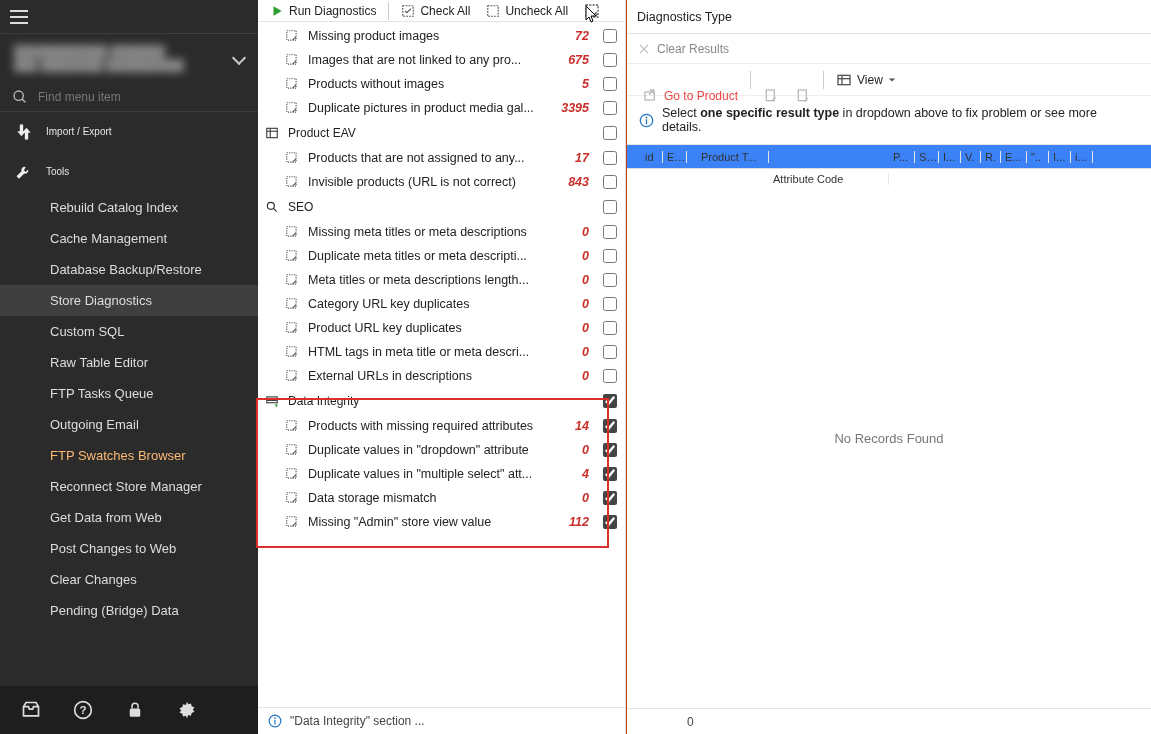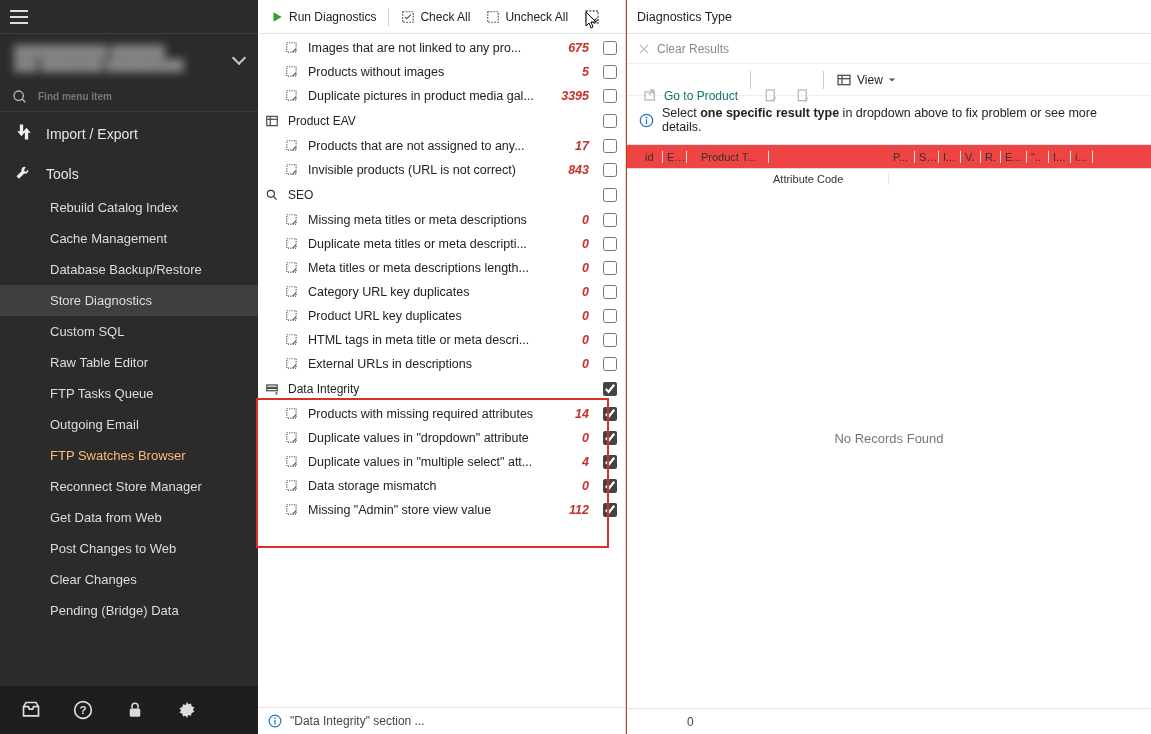--- a/index.html
+++ b/index.html
@@ -8,34 +8,34 @@
 
 
 .sidebar { width: 258px; background: #2b2b2b; color: #e6e6e6; display: flex; flex-direction: column; }
 .sidebar-top { height: 34px; display: flex; align-items: center; padding: 0 10px; border-bottom: 1px solid #3d3d3d; }
 .hamburger { width: 18px; height: 14px; display: flex; flex-direction: column; justify-content: space-between; cursor: pointer; }
 .hamburger div { height: 2px; background: #ddd; }
 .sidebar-store { padding: 10px 14px; display:flex; align-items:center; justify-content:space-between; position:relative; }
 .blurred { filter: blur(4px); color:#888; font-size:11px; line-height:1.3; }
 .chevron-down { width:10px; height:10px; border-right:2px solid #ccc; border-bottom:2px solid #ccc; transform: rotate(45deg); }
 .sidebar-search { display:flex; align-items:center; padding:6px 12px; border-bottom:1px solid #3a3a3a; }
-.sidebar-search input { flex:1; background:transparent; border:none; outline:none; color:#ccc; font-size:10px; margin-left:10px;font-weight:bold; }
+.sidebar-search input { flex:1; background:transparent; border:none; outline:none; color:#ccc; font-size:12px; margin-left:10px; }
 .sidebar-search input::placeholder { color:#777; }
 .sidebar-list { flex:1; overflow:auto; }
-.side-sec { display:flex; align-items:flex-end; gap:12px; padding:10px 14px; font-size:14px; cursor:pointer; }
+.side-sec { display:flex; align-items:center; gap:12px; padding:10px 14px; font-size:10px; cursor:pointer; }
 .side-sec .icn { width:20px; height:20px; display:flex; align-items:center; justify-content:center; }
 .side-item { display:flex; align-items:center; padding:8px 14px 8px 50px; font-size:13px; color:#ddd; cursor:pointer; }
 .side-item.active { background:#3f3f3f; }
 .side-item.disabled { color:#fdba74; }
 .sidebar-bottom { height:48px; background:#1e1e1e; display:flex; align-items:center; gap:30px; padding:0 20px; }
 .sidebar-bottom .b-icn { width:22px; height:22px; color:#ddd; cursor:pointer; display:flex; align-items:center; justify-content:center; }
 
 
 .middle { width: 368px; border-right:1px solid #ddd; display:flex; flex-direction:column; position:relative; }
-.mid-toolbar { height:34px; display:flex; align-items:center; gap:4px; padding:0 6px; border-bottom:1px solid #e3e3e3; }
+.mid-toolbar { height:22px; display:flex; align-items:center; gap:4px; padding:0 6px; border-bottom:1px solid #e3e3e3; }
 .tb-btn { display:flex; align-items:center; gap:5px; padding:3px 6px; font-size:12px; cursor:pointer; border-radius:2px; }
 .tb-sep { width:1px; height:18px; background:#ccc; margin:0 2px; }
 .tree { flex:1; overflow:auto; padding: 2px 0 6px 0; position:relative; }
 .tree-group { display:flex; align-items:center; padding:5px 8px 5px 6px; font-weight:400; }
 .tree-group .g-icn { width:16px; height:16px; margin-right:8px; display:flex; align-items:center; justify-content:center; }
 .tree-group .g-chk { margin-left:auto; }
 .tree-row { display:flex; align-items:center; padding:4px 8px 4px 26px; position:relative; }
 .tree-row .r-icn { width:16px; height:16px; margin-right:8px; flex:none; display:flex; align-items:center; justify-content:center; }
 .tree-row .r-lbl { flex:1; white-space:nowrap; overflow:hidden; text-overflow:ellipsis; font-size:12.5px; }
 .tree-row .r-cnt { width:42px; text-align:right; color:#c9302c; font-weight:bold; font-style:italic; font-size:12.5px; margin-right:14px; }
@@ -43,24 +43,24 @@
 .footer-hint { border-top:1px solid #e3e3e3; padding:6px 10px; display:flex; align-items:center; gap:8px; font-size:12px; color:#444; }
 .highlight-box { position:absolute; border:2px solid #d9302c; pointer-events:none; }
 
 
 .right { flex:1; display:flex; flex-direction:column; border-left:1px solid #c2410c; }
 .r-top { height:34px; display:flex; align-items:center; gap:8px; padding:0 10px; border-bottom:1px solid #e3e3e3; }
 .r-top label { font-size:12.5px; }
 .r-top select { flex:1; height:22px; font-size:12px; border:1px solid #aaa; }
 .r-row2 { height:30px; display:flex; align-items:center; padding:0 10px; gap:6px; border-bottom:1px solid #eee; color:#888; }
 .r-row3 { height:32px; display:flex; align-items:center; padding:0 10px; gap:4px; border-bottom:1px solid #eee; }
-.r-row3 .disabled { color:#0f766e;margin-top:32px; }
+.r-row3 .disabled { color:#ef4444;margin-top:32px; }
 .r-info { padding:10px 12px; border-bottom:1px solid #e3e3e3; font-size:12.5px; display:flex; align-items:center; gap:8px; }
 .r-info b { font-weight:bold; }
-.grid-head { height:24px; display:flex; align-items:center; border-bottom:1px solid #ddd; background:#ef4444; font-size:11px; color:#333; }
+.grid-head { height:24px; display:flex; align-items:center; border-bottom:1px solid #ddd; background:#3b82f6; font-size:11px; color:#333; }
 .grid-head > div { padding:0 4px; border-right:1px solid #e5e5e5; overflow:hidden; white-space:nowrap; text-overflow:ellipsis; }
 .grid-body { flex:1; display:flex; align-items:center; justify-content:center; color:#777; font-size:13px; }
 .grid-footer { height:26px; border-top:1px solid #e3e3e3; display:flex; align-items:center; padding:0 60px; color:#444; font-size:12px; }
 
 
 svg { display:block; }
 input[type=checkbox] { width:14px; height:14px; accent-color:#444; }
 .cursor-svg { position:absolute; pointer-events:none; }
 </style>
 </head>
@@ -177,20 +177,31 @@
         <svg width="16" height="16" viewBox="0 0 24 24" fill="none" stroke="#555" stroke-width="2">
             <rect x="3" y="3" width="18" height="18" stroke-dasharray="3 2"></rect>
             <path d="M13 20l6-6M17 20l3-3" stroke="#555"></path>
           </svg>
         <svg class="cursor-svg" width="16" height="20" viewBox="0 0 16 20" style="left:6px; top:4px;">
             <path d="M2 2l0 14 3-3 2 5 2-1-2-5 5 0z" fill="#fff" stroke="#000" stroke-width="1"></path>
           </svg>
       </div>
     </div>
     <div class="tree" id="tree">
+        <div class="tree-row">
+          <span class="r-icn">
+            <svg width="14" height="14" viewBox="0 0 24 24" fill="none" stroke="#555" stroke-width="2">
+              <rect x="3" y="3" width="16" height="16" stroke-dasharray="2 2"></rect>
+              <path d="M13 19l6-6"></path>
+            </svg>
+          </span>
+          <span class="r-lbl">Missing product images</span>
+          <span class="r-cnt">72</span>
+          <input type="checkbox" class="r-chk" style="">
+        </div>
         <div class="tree-row">
           <span class="r-icn">
             <svg width="14" height="14" viewBox="0 0 24 24" fill="none" stroke="#555" stroke-width="2">
               <rect x="3" y="3" width="16" height="16" stroke-dasharray="2 2"></rect>
               <path d="M13 19l6-6"></path>
             </svg>
           </span>
           <span class="r-lbl">Images that are not linked to any pro...</span>
           <span class="r-cnt">675</span>
           <input type="checkbox" class="r-chk" style="">

